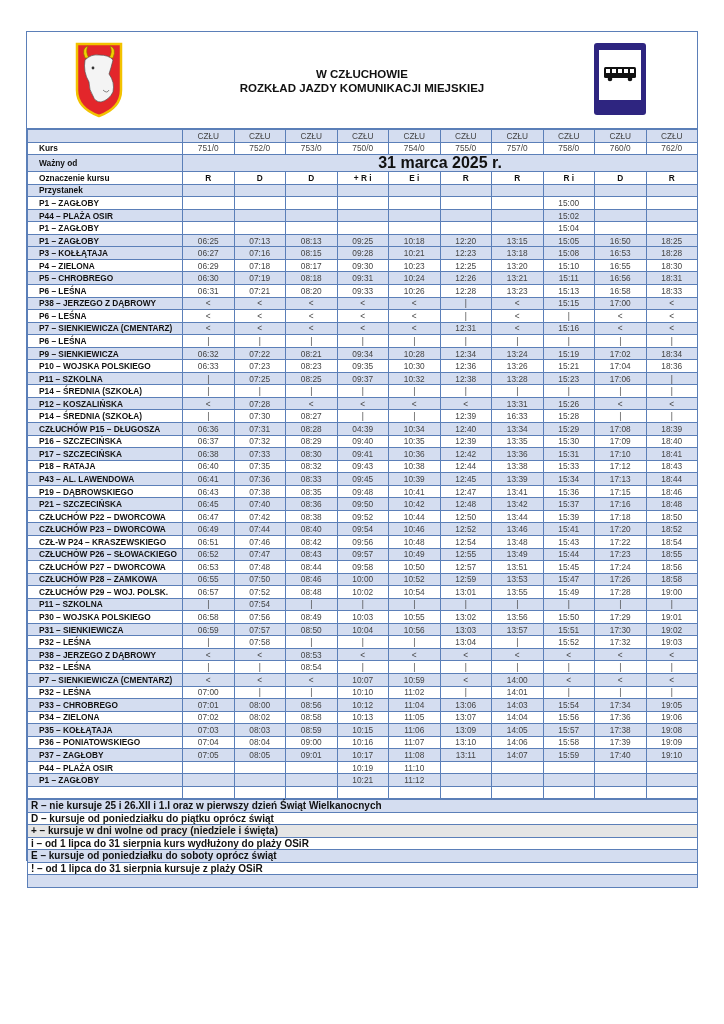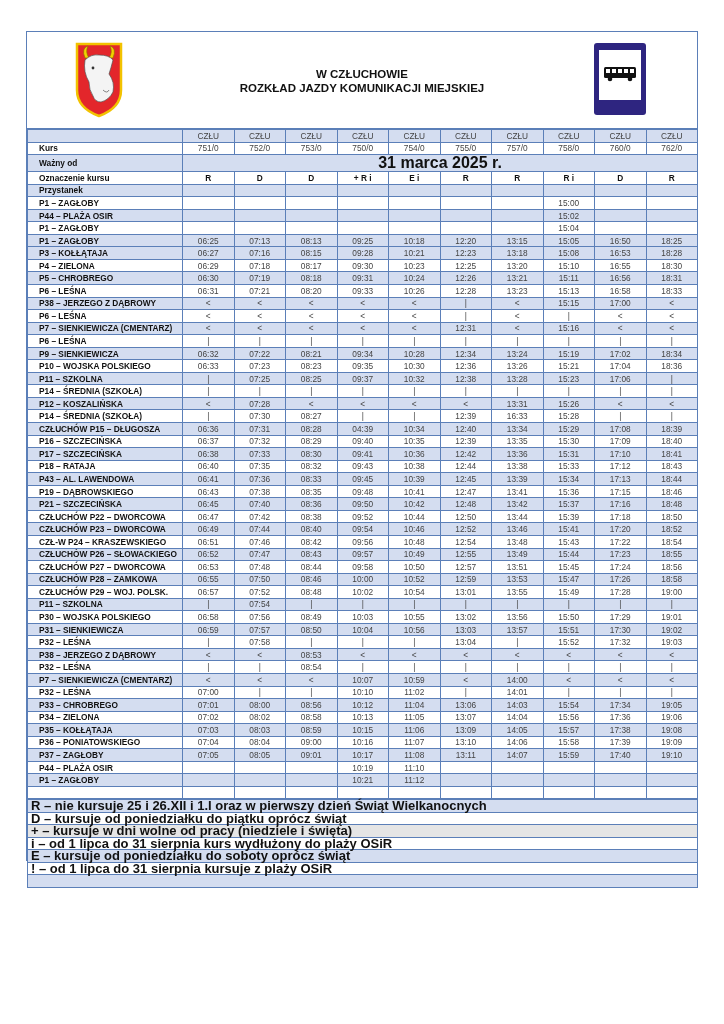--- a/index.html
+++ b/index.html
@@ -24,21 +24,21 @@
     white-space: nowrap; overflow: hidden;
   }
   table.tt td.stop { font-weight: bold; color: #111; padding-left: 11px; }
   table.tt td.v { text-align: center; color: #444; }
   tr.shade td { background: #d4ddf0; }
   tr.plain td { background: #ffffff; }
   tr.waz td { height: 16px; }
   td.bold { font-weight: bold; color: #111 !important; }
   td.date { text-align: center; font-weight: bold; font-size: 16px; color: #111; }
   .legend {
-    border-collapse: collapse; width: 671px; font-size: 13px; font-weight: bold; color: #111;
+    border-collapse: collapse; width: 671px; font-size: 10px; font-weight: bold; color: #111;
   }
   .legend td { border: 1px solid #5b7fb8; height: 11.5px; padding: 0 3px; line-height: 10px; }
 </style>
 </head>
 <body>
 
 <div class="sheet">
   <div class="header">
     <svg class="crest" viewBox="0 0 48 76">
       <path d="M2 2 H46 V48 Q46 66 24 74 Q2 66 2 48 Z" fill="#e3262b" stroke="#f2c200" stroke-width="2.5"></path>

